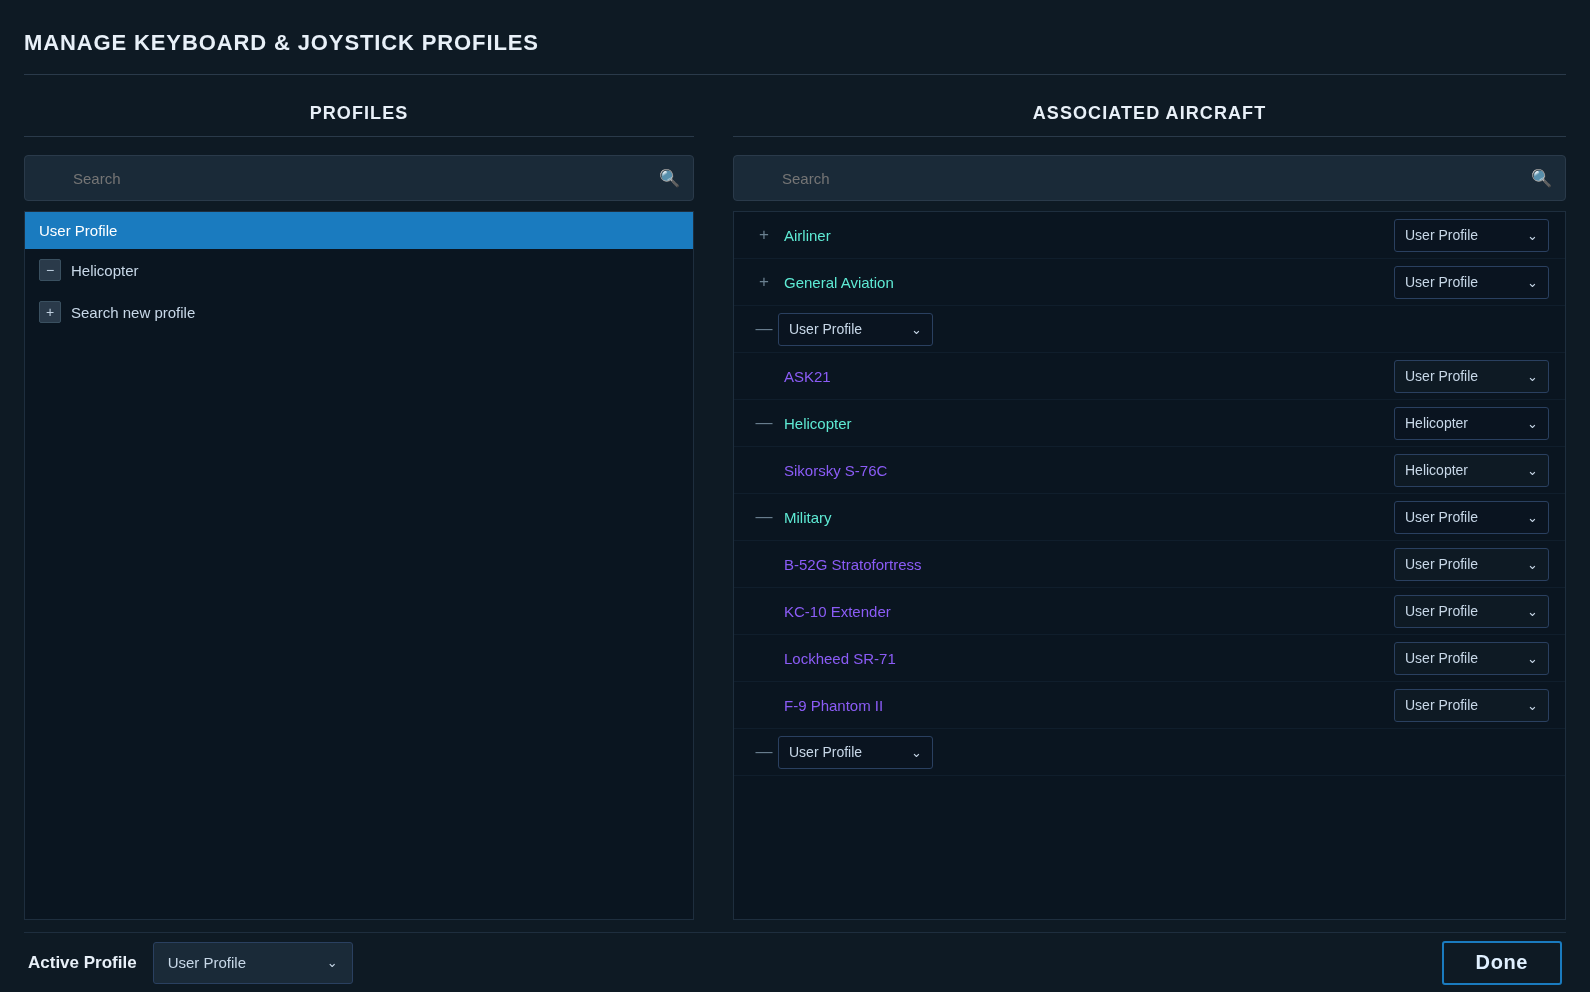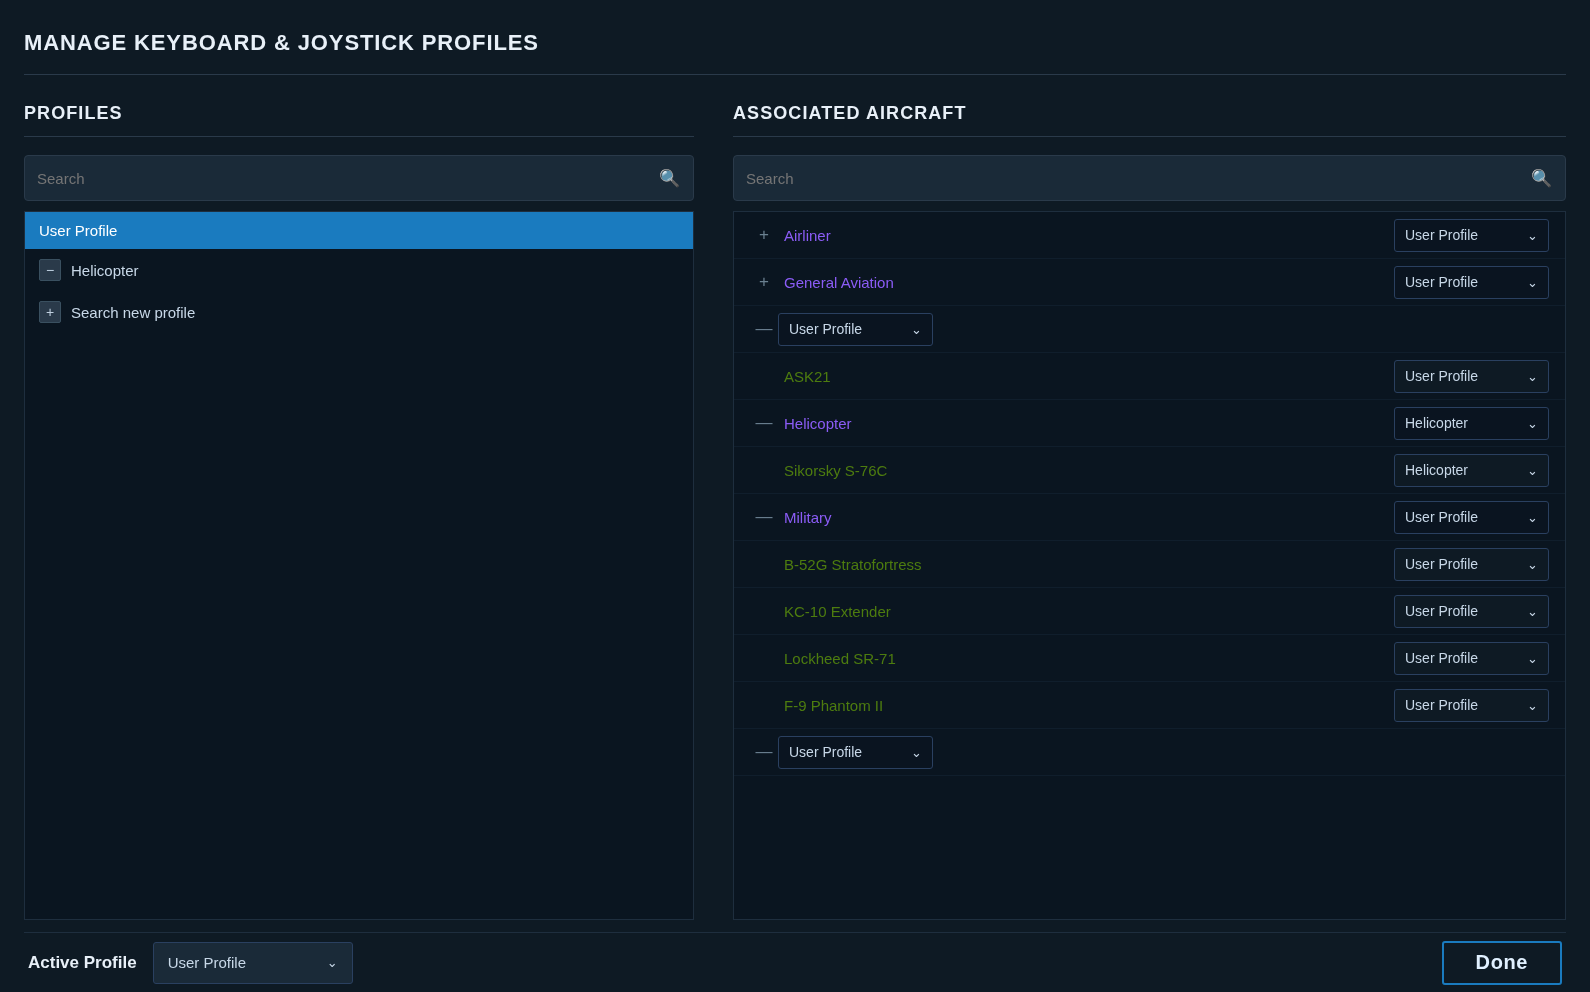--- a/index.html
+++ b/index.html
@@ -54,20 +54,21 @@
       flex-shrink: 0;
     }
 
     .panel-title {
       font-size: 18px;
       font-weight: 700;
       letter-spacing: 0.06em;
       color: #e8f0f8;
       text-transform: uppercase;
       margin-bottom: 12px;
+      text-align: center;
     }
 
     .panel-divider {
       width: 100%;
       height: 1px;
       background-color: #2a3a4a;
       margin-bottom: 18px;
     }
 
     .search-bar {
@@ -82,20 +83,21 @@
     }
 
     .search-input {
       background: transparent;
       border: none;
       outline: none;
       color: #a3a3a3;
       font-size: 15px;
       flex: 1;
       caret-color: #e0e8f0;
+      margin-left: 36px;
     }
 
     .search-icon-btn {
       background: none;
       border: none;
       cursor: pointer;
       color: #8a9ab0;
       font-size: 17px;
       padding: 0;
     }
@@ -180,25 +182,25 @@
     }
 
     .aircraft-name {
       flex: 1;
       color: #c8d8e8;
       font-size: 15px;
       padding-left: 6px;
     }
 
     .aircraft-row.category-row .aircraft-name {
+      color: #5eead4;
+    }
+
+    .aircraft-row.child-row .aircraft-name {
       color: #8b5cf6;
-    }
-
-    .aircraft-row.child-row .aircraft-name {
-      color: #4d7c0f;
     }
 
     .profile-dropdown {
       display: flex;
       align-items: center;
       background-color: #0e1a24;
       border: 1px solid #2a4060;
       border-radius: 3px;
       padding: 5px 10px;
       min-width: 155px;

